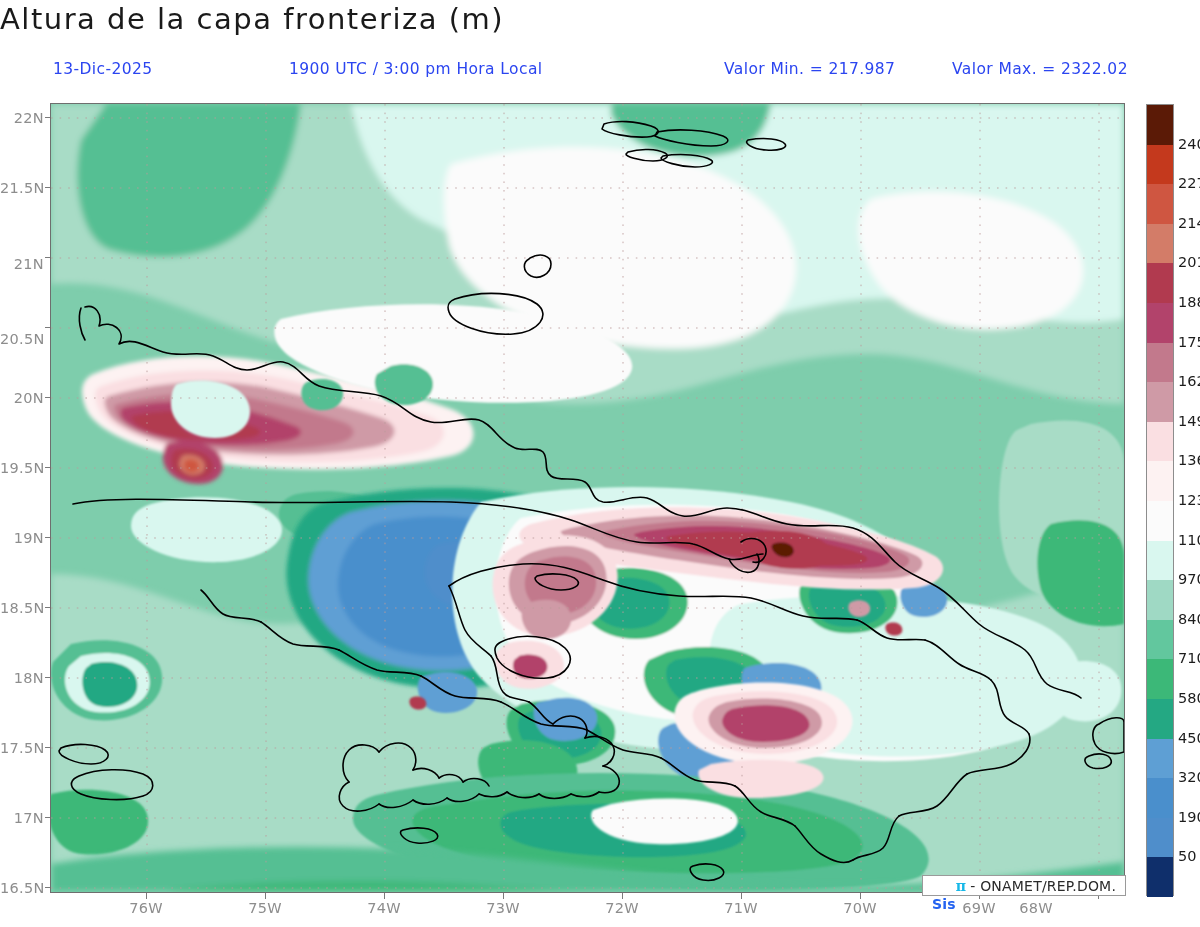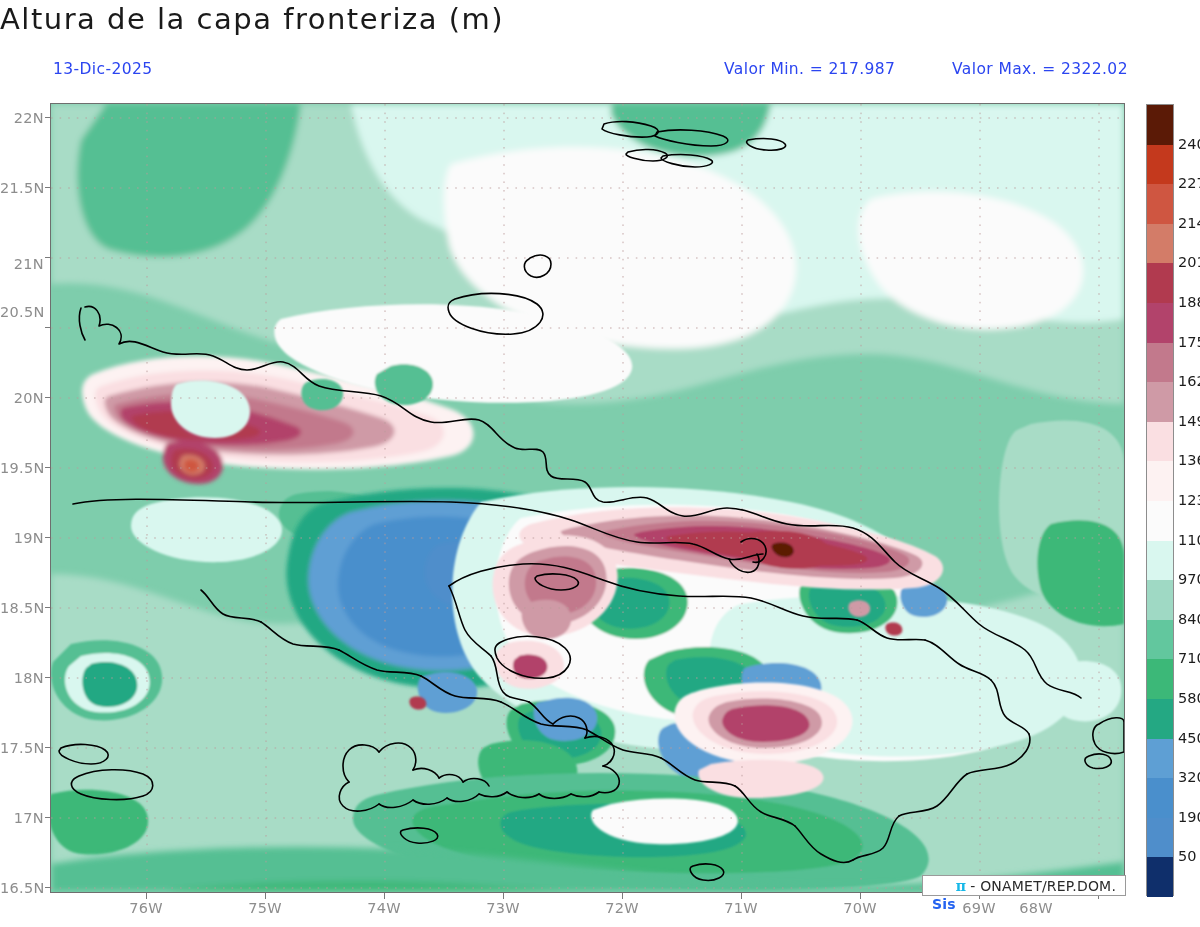--- a/index.html
+++ b/index.html
@@ -97,20 +97,21 @@
 </style>
 </head>
 <body>
 
 <div id="root">
 
   <div class="hdr-title">Altura de la capa fronteriza (m)</div>
 
   <div class="hdr-line2">
     <span class="c1">13-Dic-2025</span>
+    <span class="c2">1900 UTC / 3:00 pm Hora Local</span>
     <span class="c3">Valor Min. = 217.987</span>
     <span class="c4">Valor Max. = 2322.02</span>
   </div>
 
 
   <div id="plot">
     <svg width="1073" height="788" viewBox="0 0 1073 788" xmlns="http://www.w3.org/2000/svg">
       <defs>
         <clipPath id="pc">
             <rect x="0" y="0" width="1073" height="788"></rect>
@@ -347,21 +348,21 @@
         </g>
       </g>
     </svg>
 
   </div>
 
   <div>
     <div class="ylab" style="top:110px">22N</div>
     <div class="ylab" style="top:180px">21.5N</div>
     <div class="ylab" style="top:256px">21N</div>
-    <div class="ylab" style="top:304px">20.5N</div>
+    <div class="ylab" style="top:331px">20.5N</div>
     <div class="ylab" style="top:390px">20N</div>
     <div class="ylab" style="top:460px">19.5N</div>
     <div class="ylab" style="top:530px">19N</div>
     <div class="ylab" style="top:600px">18.5N</div>
     <div class="ylab" style="top:670px">18N</div>
     <div class="ylab" style="top:740px">17.5N</div>
     <div class="ylab" style="top:810px">17N</div>
     <div class="ylab" style="top:880px">16.5N</div>
 
     <div class="ytickmark" style="top:117px"></div>

